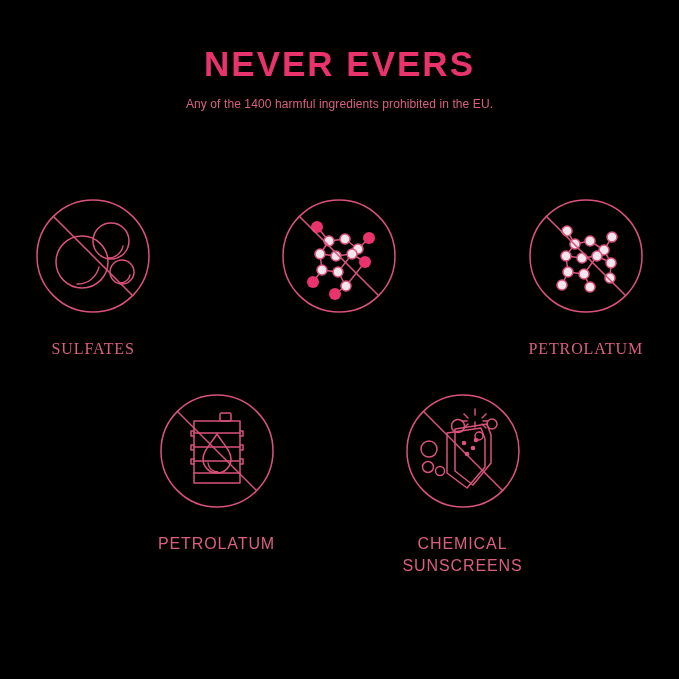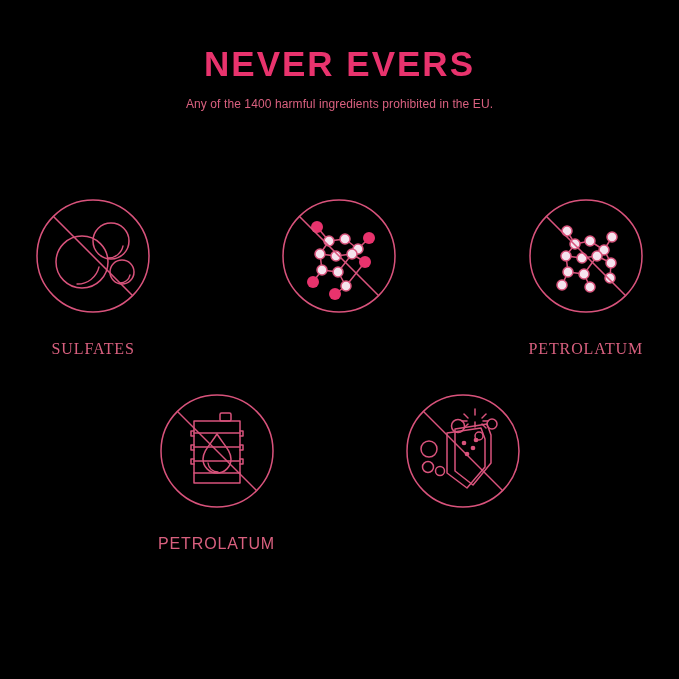--- a/index.html
+++ b/index.html
@@ -284,19 +284,21 @@
 
               <circle cx="61" cy="52" r="1.6" fill="#d9537c"></circle>
               <circle cx="70" cy="57" r="1.6" fill="#d9537c"></circle>
               <circle cx="64" cy="63" r="1.6" fill="#d9537c"></circle>
               <circle cx="73" cy="49" r="1.6" fill="#d9537c"></circle>
 
               <line x1="20.5" y1="20.5" x2="99.5" y2="99.5"></line>
             </g>
           </svg>
         </span>
+        <div class="item-label">CHEMICAL
+SUNSCREENS</div>
       </div>
 
     </div>
 
   </div>
 
 </div>
 
 </body></html>

